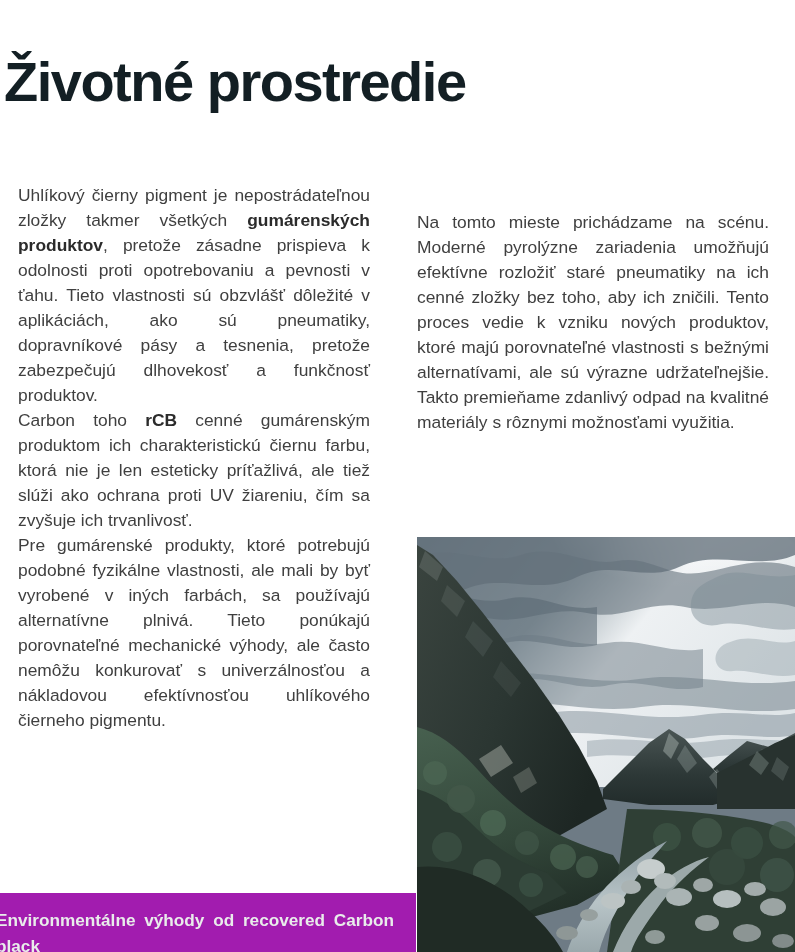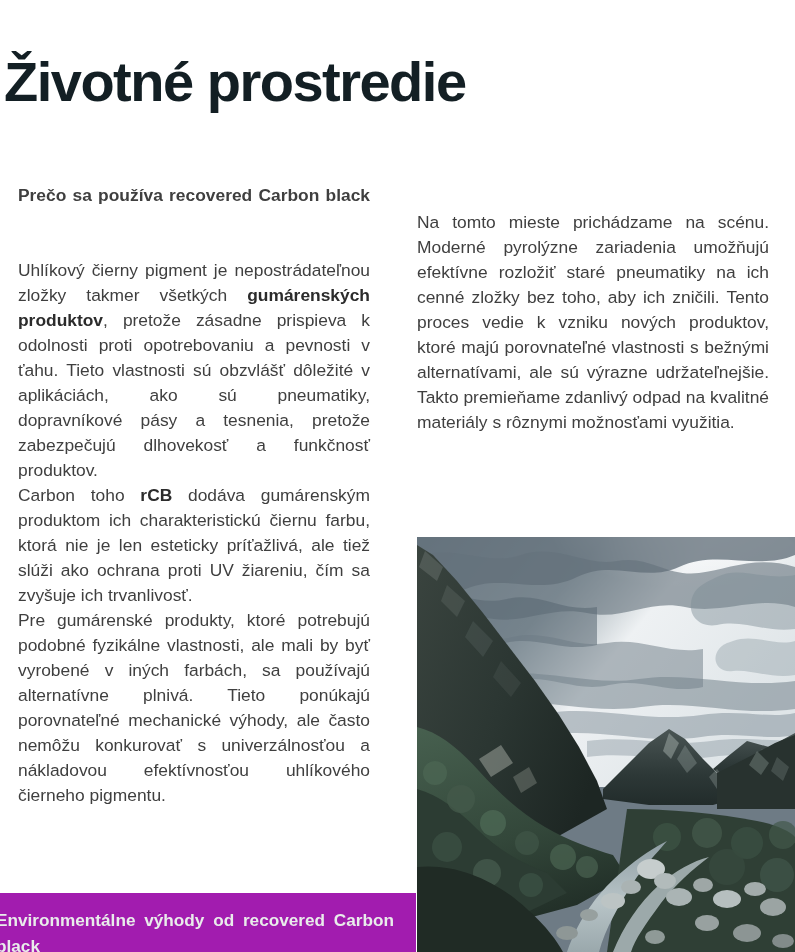--- a/index.html
+++ b/index.html
@@ -119,24 +119,23 @@
   }
 </style>
 </head>
 <body>
 
 <h1 class="page-title">Životné prostredie</h1>
 
 <div class="columns">
 
   <div class="col col-left">
-    <p class="sub-head justify-all" id="lc-heading">Prečo sa používa recovered Carbon black<span class="line-fill"></span></p>
     <div id="lc-paras">
         <p class=""><span>Uhlíkový čierny pigment je nepostrádateľnou zložky takmer všetkých </span><b>gumárenských produktov</b><span>, pretože zásadne prispieva k odolnosti proti opotrebovaniu a pevnosti v ťahu. Tieto vlastnosti sú obzvlášť dôležité v aplikáciách, ako sú pneumatiky, dopravníkové pásy a tesnenia, pretože zabezpečujú dlhovekosť a funkčnosť produktov.</span></p>
-        <p class=""><span>Carbon toho </span><b>rCB</b><span> dodáva gumárenským produktom ich charakteristickú čiernu farbu, ktorá nie je len esteticky príťažlivá, ale tiež slúži ako ochrana proti UV žiareniu, čím sa zvyšuje ich trvanlivosť.</span></p>
+        <p class=""><span>Carbon toho </span><b>rCB</b><span> cenné gumárenským produktom ich charakteristickú čiernu farbu, ktorá nie je len esteticky príťažlivá, ale tiež slúži ako ochrana proti UV žiareniu, čím sa zvyšuje ich trvanlivosť.</span></p>
         <p class=""><span>Pre gumárenské produkty, ktoré potrebujú podobné fyzikálne vlastnosti, ale mali by byť vyrobené v iných farbách, sa používajú alternatívne plnivá. Tieto ponúkajú porovnateľné mechanické výhody, ale často nemôžu konkurovať s univerzálnosťou a nákladovou efektívnosťou uhlíkového čierneho pigmentu.</span></p>
       </div>
   </div>
 
   <div class="col col-right">
     <div id="rc-paras">
         <p class=""><span>Na tomto mieste prichádzame na scénu. Moderné pyrolýzne zariadenia umožňujú efektívne rozložiť staré pneumatiky na ich cenné zložky bez toho, aby ich zničili. Tento proces vedie k vzniku nových produktov, ktoré majú porovnateľné vlastnosti s bežnými alternatívami, ale sú výrazne udržateľnejšie. Takto premieňame zdanlivý odpad na kvalitné materiály s rôznymi možnosťami využitia.</span></p>
       </div>
   </div>
 

